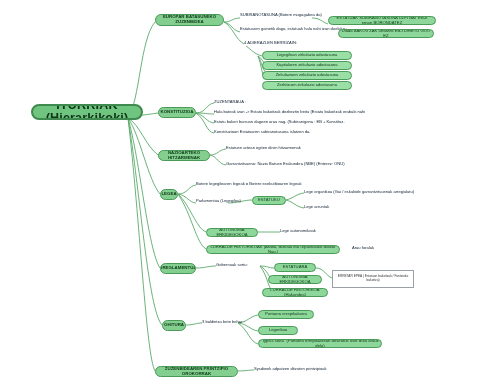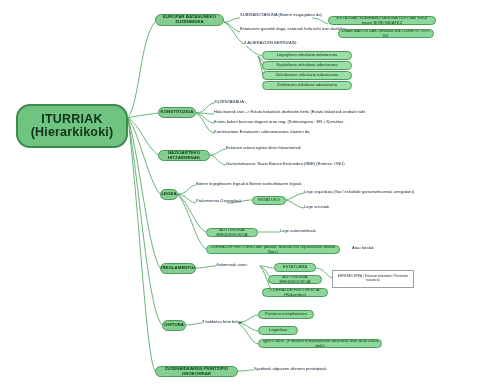--- a/index.html
+++ b/index.html
@@ -114,21 +114,21 @@
 
       <path d="M186 325 C 194 325, 196 323, 202 323"></path>
       <path d="M238 323 C 248 322, 250 316, 258 315"></path>
       <path d="M238 323 C 248 324, 250 330, 258 331"></path>
       <path d="M238 323 C 248 330, 250 342, 258 344"></path>
 
       <path d="M238 371 C 246 371, 248 370, 254 370"></path>
     </g>
   </svg>
 
-  <div class="node root" style="left:16px;top:104px;width:112px;height:44px;">ITURRIAK (Hierarkikoki)</div>
+  <div class="node root" style="left:31px;top:104px;width:112px;height:16px;">ITURRIAK (Hierarkikoki)</div>
 
   <div class="node lvl1" style="left:155px;top:14px;width:69px;height:12px;">EUROPAR BATASUNEKO ZUZENBIDEA</div>
   <div class="plain" style="left:240px;top:13px;width:90px;height:7px;">SUBIRANOTASUNA (Botere mugagabea da)</div>
   <div class="plain" style="left:240px;top:27px;width:110px;height:7px;">Estatuaren gainetik dago, estatuak hala nahi izan duelako :</div>
   <div class="node lvl2" style="left:328px;top:16px;width:108px;height:9px;">ESTATUAK SUBIRANOTASUNA UZFI BAT EB-n eman BORONDATEZ</div>
   <div class="node lvl2" style="left:338px;top:29px;width:96px;height:9px;">Diada BAKOITZAK urratzek EB-i DIRETU GOO EZ</div>
   <div class="plain" style="left:244px;top:41px;width:80px;height:7px;">4 ADIERAZLEN BERRIZAIN:</div>
   <div class="node lvl3" style="left:262px;top:51px;width:90px;height:9px;">Legegilean zirkulazio adostasuna</div>
   <div class="node lvl3" style="left:262px;top:61px;width:90px;height:9px;">Kapitalaren zirkulazio adostasuna</div>
   <div class="node lvl3" style="left:262px;top:71px;width:90px;height:9px;">Zirkulazioen zirkulazio adostasuna</div>

